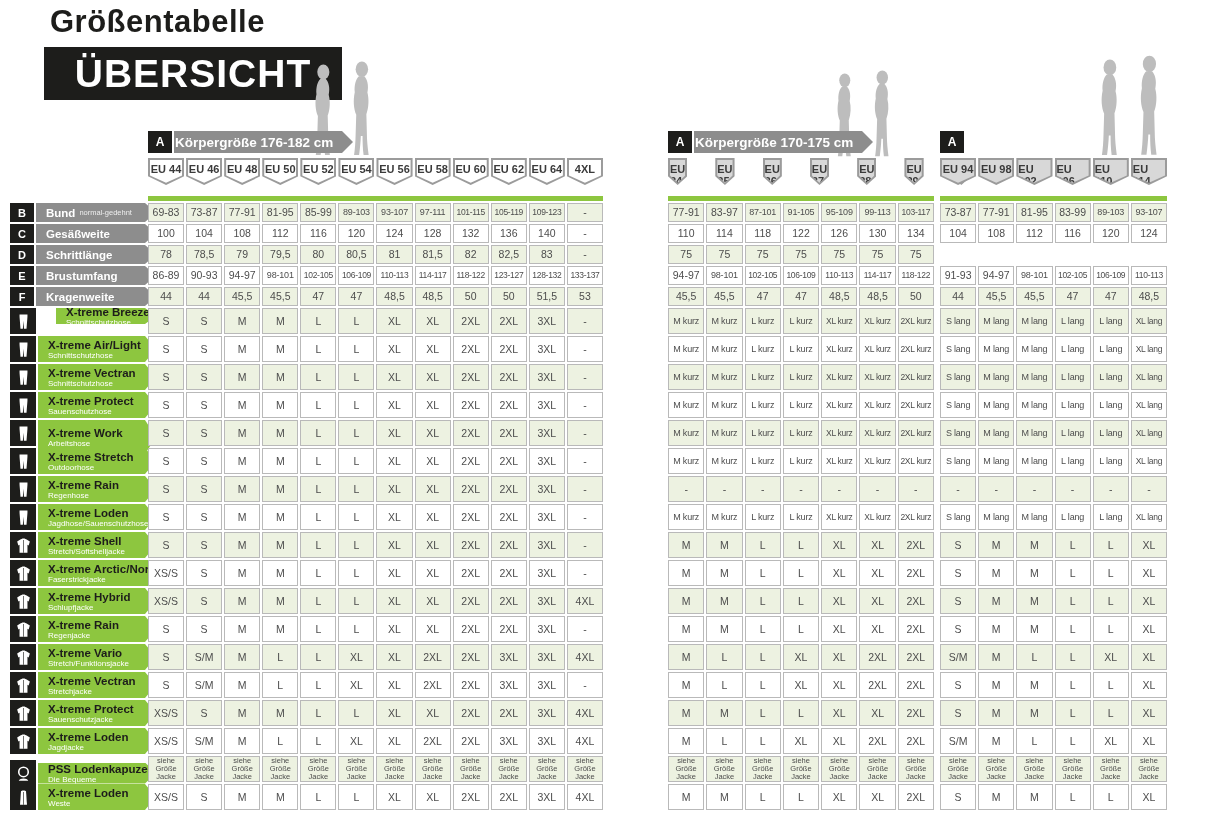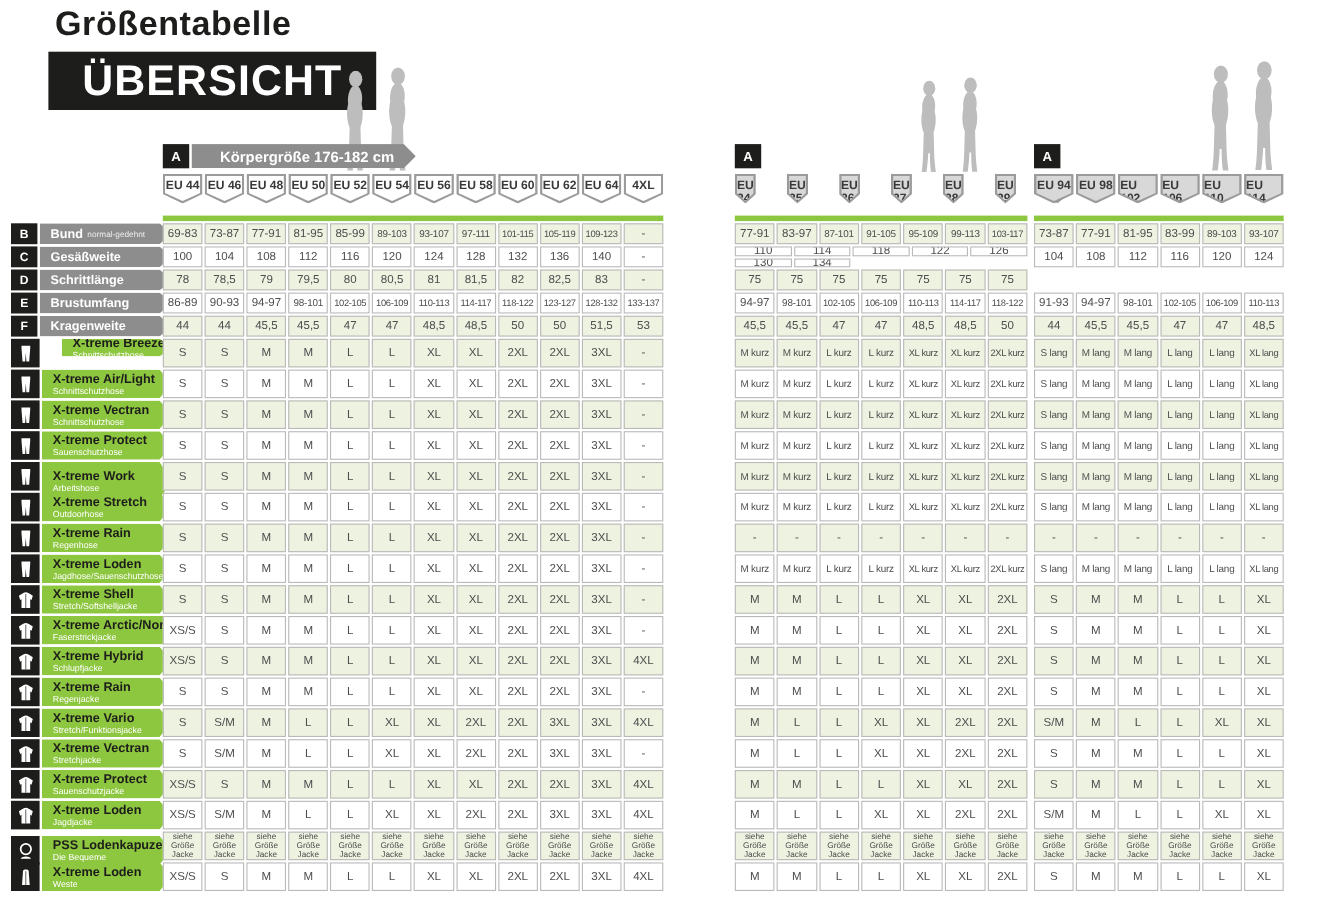--- a/index.html
+++ b/index.html
@@ -12,21 +12,21 @@
   
   .figure-group{position:absolute;display:flex;align-items:flex-end;gap:7px;}
   .person{fill:#bdbdbd;}
   
   .table-block{position:absolute;top:131px;}
   .thead{display:flex;height:22px;gap:2px;}
   .letter-box{background:#1d1d1b;color:#fff;font-weight:bold;display:flex;align-items:center;justify-content:center;flex:none;}
   .thead .letter-box{width:24px;font-size:12px;}
   .pennant{clip-path:polygon(0 0,calc(100% - 11px) 0,100% 50%,calc(100% - 11px) 100%,0 100%);
            background:#8d8d8d;color:#fff;font-weight:bold;display:flex;align-items:center;}
-  .thead .pennant{width:178px;font-size:13.5px;padding-left:26px;}
+  .thead .pennant{width:178px;font-size:13.5px;padding-left:1px;}
   .tags{position:absolute;top:27px;left:0;right:0;display:grid;gap:2px;}
   .tag-outer{clip-path:polygon(0 0,100% 0,100% 68%,50% 100%,0 68%);background:#9b9b9b;padding:2px;height:27px;box-sizing:border-box;}
   .tag-inner{clip-path:polygon(0 0,100% 0,100% 67%,50% 99%,0 67%);background:#fff;width:100%;height:100%;box-sizing:border-box;
              display:flex;justify-content:center;font-weight:bold;font-size:11px;color:#3a3a3a;padding-top:3px;}
   .tag-gray .tag-inner{background:#d8d8d8;}
   .greenbar{position:absolute;top:65px;left:0;right:0;height:5px;background:#8dc63f;}
   .grid-row{display:grid;gap:2px;position:absolute;left:0;right:0;}
   .cell{border:1px solid #b9b9b9;background:#fff;display:flex;align-items:center;justify-content:center;
         font-size:10.5px;color:#4d4d4d;text-align:center;line-height:1;overflow:hidden;box-sizing:border-box;}
   .grid-row.tint .cell{background:#edf2e1;}
@@ -293,21 +293,21 @@
           <svg width="19" height="19" viewBox="0 0 24 24">
             <path fill="#fff" d="M12 3c-2 0-3 .9-4 1.5L4 7l1.5 5L7 11v10h10V11l1.5 1L20 7l-4-2.5C15 3.9 14 3 12 3z"></path>
             <path fill="#1d1d1b" d="M11.6 5h.8v16h-.8z"></path>
           </svg>
         </div>
         <div class="p-pennant">
           <div class="p-name">X-treme Loden</div>
           <div class="p-sub">Jagdjacke</div>
         </div>
       </div>
-      <div class="label-row" style="top: 760px; height: 26px;">
+      <div class="label-row" style="top: 760px; height: 26px; align-items: center;">
         <div class="icon-box">
           <svg width="19" height="19" viewBox="0 0 24 24">
             <circle cx="12" cy="10" r="6" fill="none" stroke="#fff" stroke-width="2"></circle>
             <path fill="#fff" d="M6 21c1.5-3.5 10.5-3.5 12 0z"></path>
           </svg>
         </div>
         <div class="p-pennant">
           <div class="p-name">PSS Lodenkapuze</div>
           <div class="p-sub">Die Bequeme</div>
         </div>
@@ -689,20 +689,21 @@
           <div class="cell">XL</div>
           <div class="cell">2XL</div>
           <div class="cell">2XL</div>
           <div class="cell">3XL</div>
           <div class="cell">4XL</div>
         </div>
       </div>
       <div class="table-block" style="left: 668px; width: 266px;">
         <div class="thead">
           <div class="letter-box">A</div>
+          <div class="pennant">Körpergröße 170-175 cm</div>
         </div>
         <div class="tags" style="grid-template-columns: repeat(7, 1fr); gap: 28px;">
           <div class="tag-outer tag-gray">
             <div class="tag-inner">EU 24</div>
           </div>
           <div class="tag-outer tag-gray">
             <div class="tag-inner">EU 25</div>
           </div>
           <div class="tag-outer tag-gray">
             <div class="tag-inner">EU 26</div>
@@ -723,21 +724,21 @@
         <div class="greenbar"></div>
         <div class="grid-row m-row tint" style="grid-template-columns: repeat(7, 1fr); top: 72px; height: 19px;">
           <div class="cell">77-91</div>
           <div class="cell">83-97</div>
           <div class="cell sz6">87-101</div>
           <div class="cell sz6">91-105</div>
           <div class="cell sz6">95-109</div>
           <div class="cell sz6">99-113</div>
           <div class="cell sz7">103-117</div>
         </div>
-        <div class="grid-row m-row" style="grid-template-columns: repeat(5, 1fr); top: 93px; height: 19px;">
+        <div class="grid-row m-row" style="grid-template-columns: repeat(7, 1fr); top: 93px; height: 19px;">
           <div class="cell">110</div>
           <div class="cell">114</div>
           <div class="cell">118</div>
           <div class="cell">122</div>
           <div class="cell">126</div>
           <div class="cell">130</div>
           <div class="cell">134</div>
         </div>
         <div class="grid-row m-row tint" style="grid-template-columns: repeat(7, 1fr); top: 114px; height: 19px;">
           <div class="cell">75</div>

